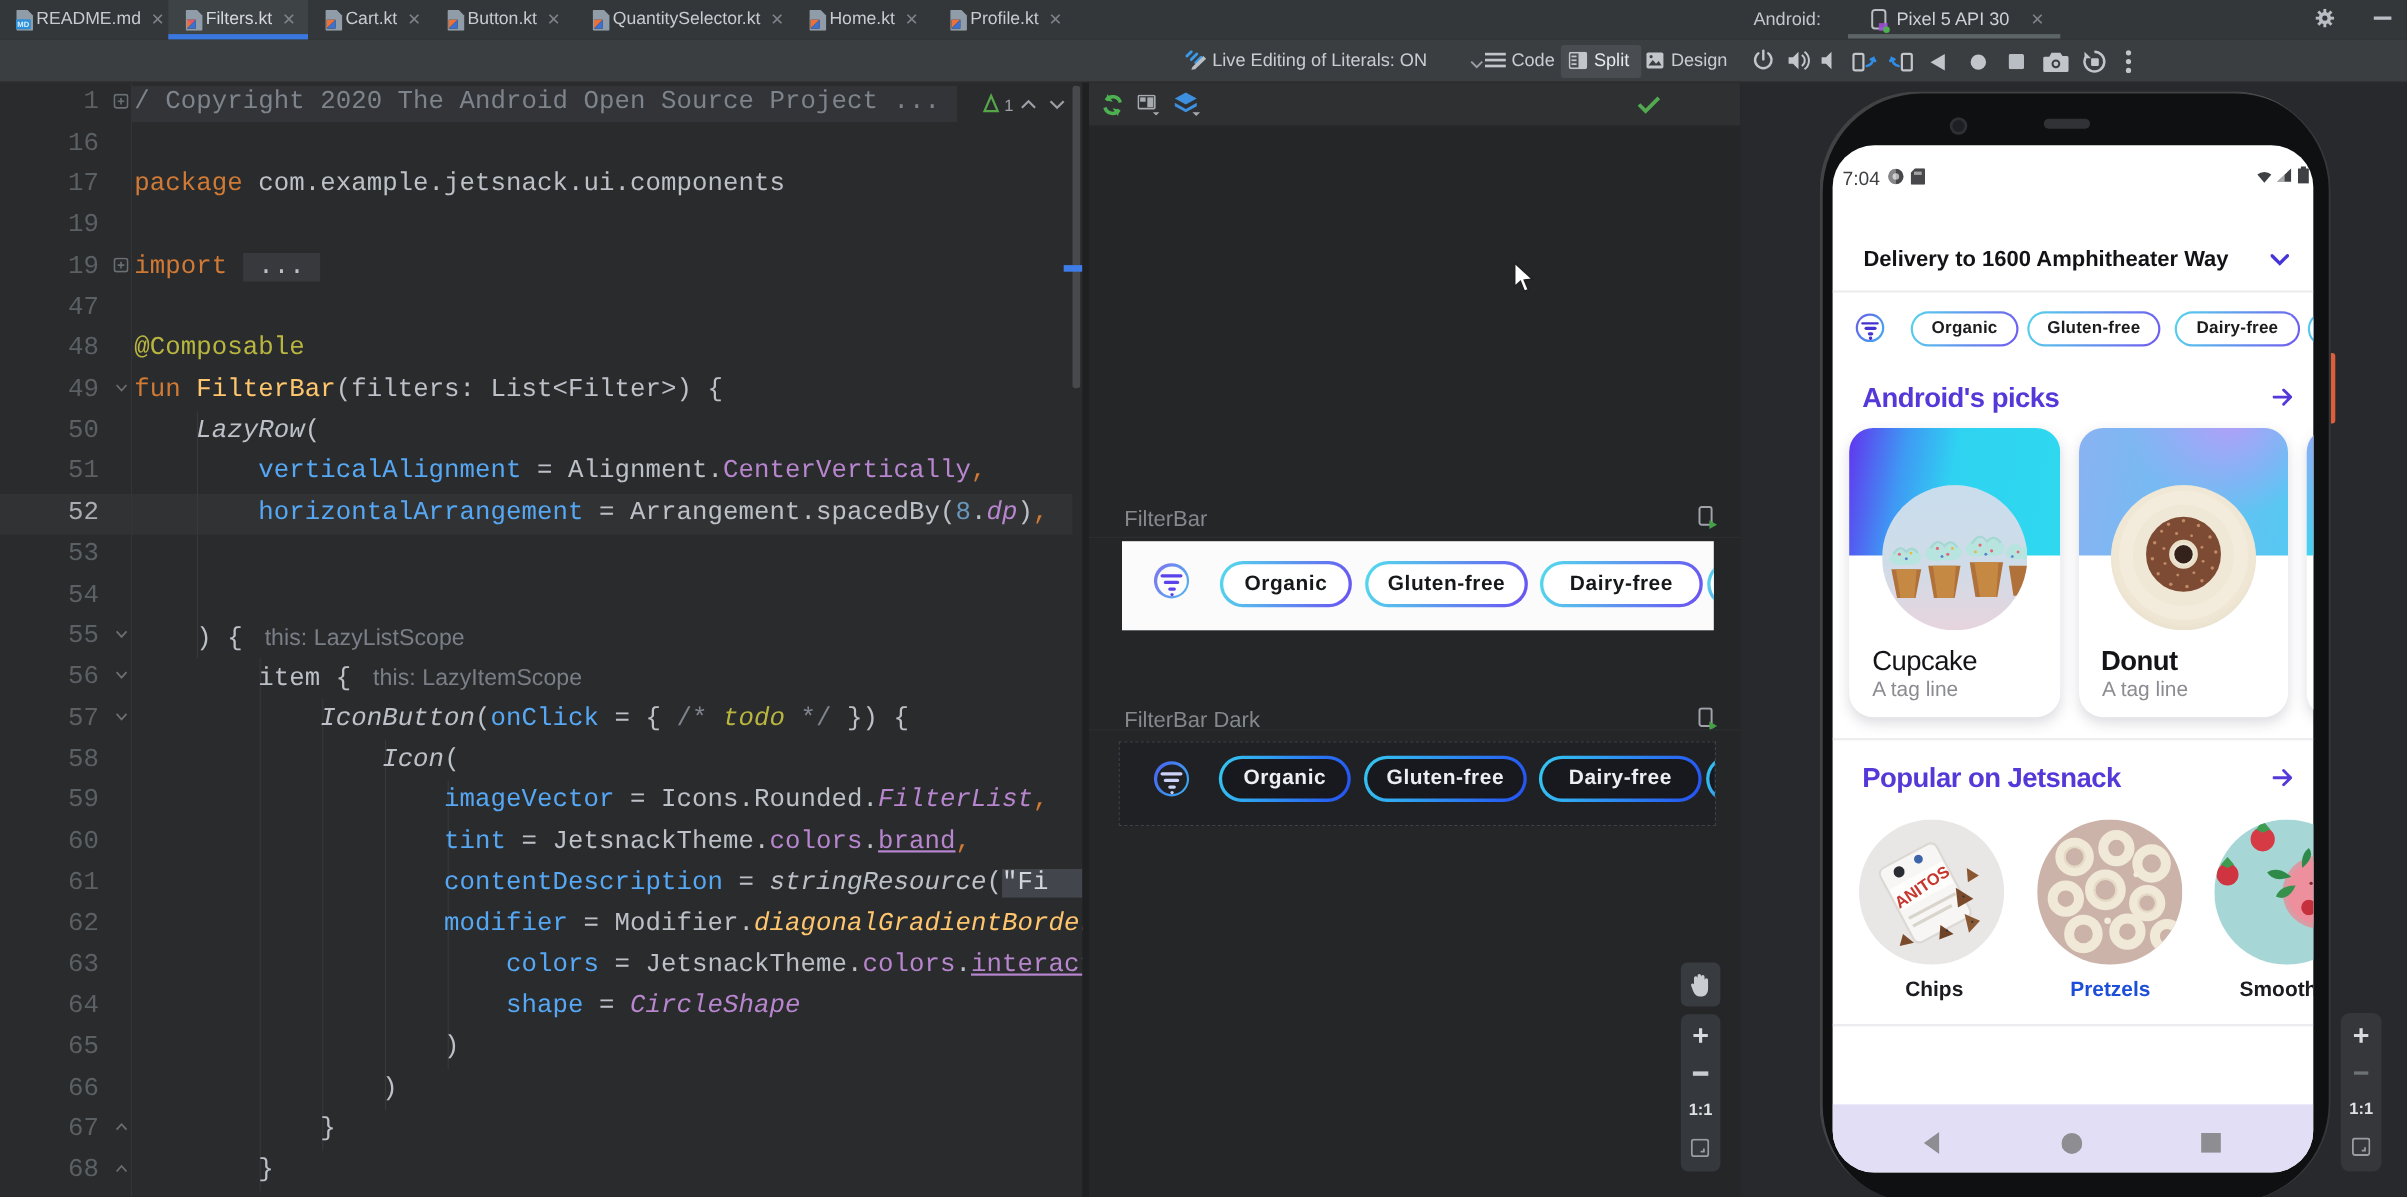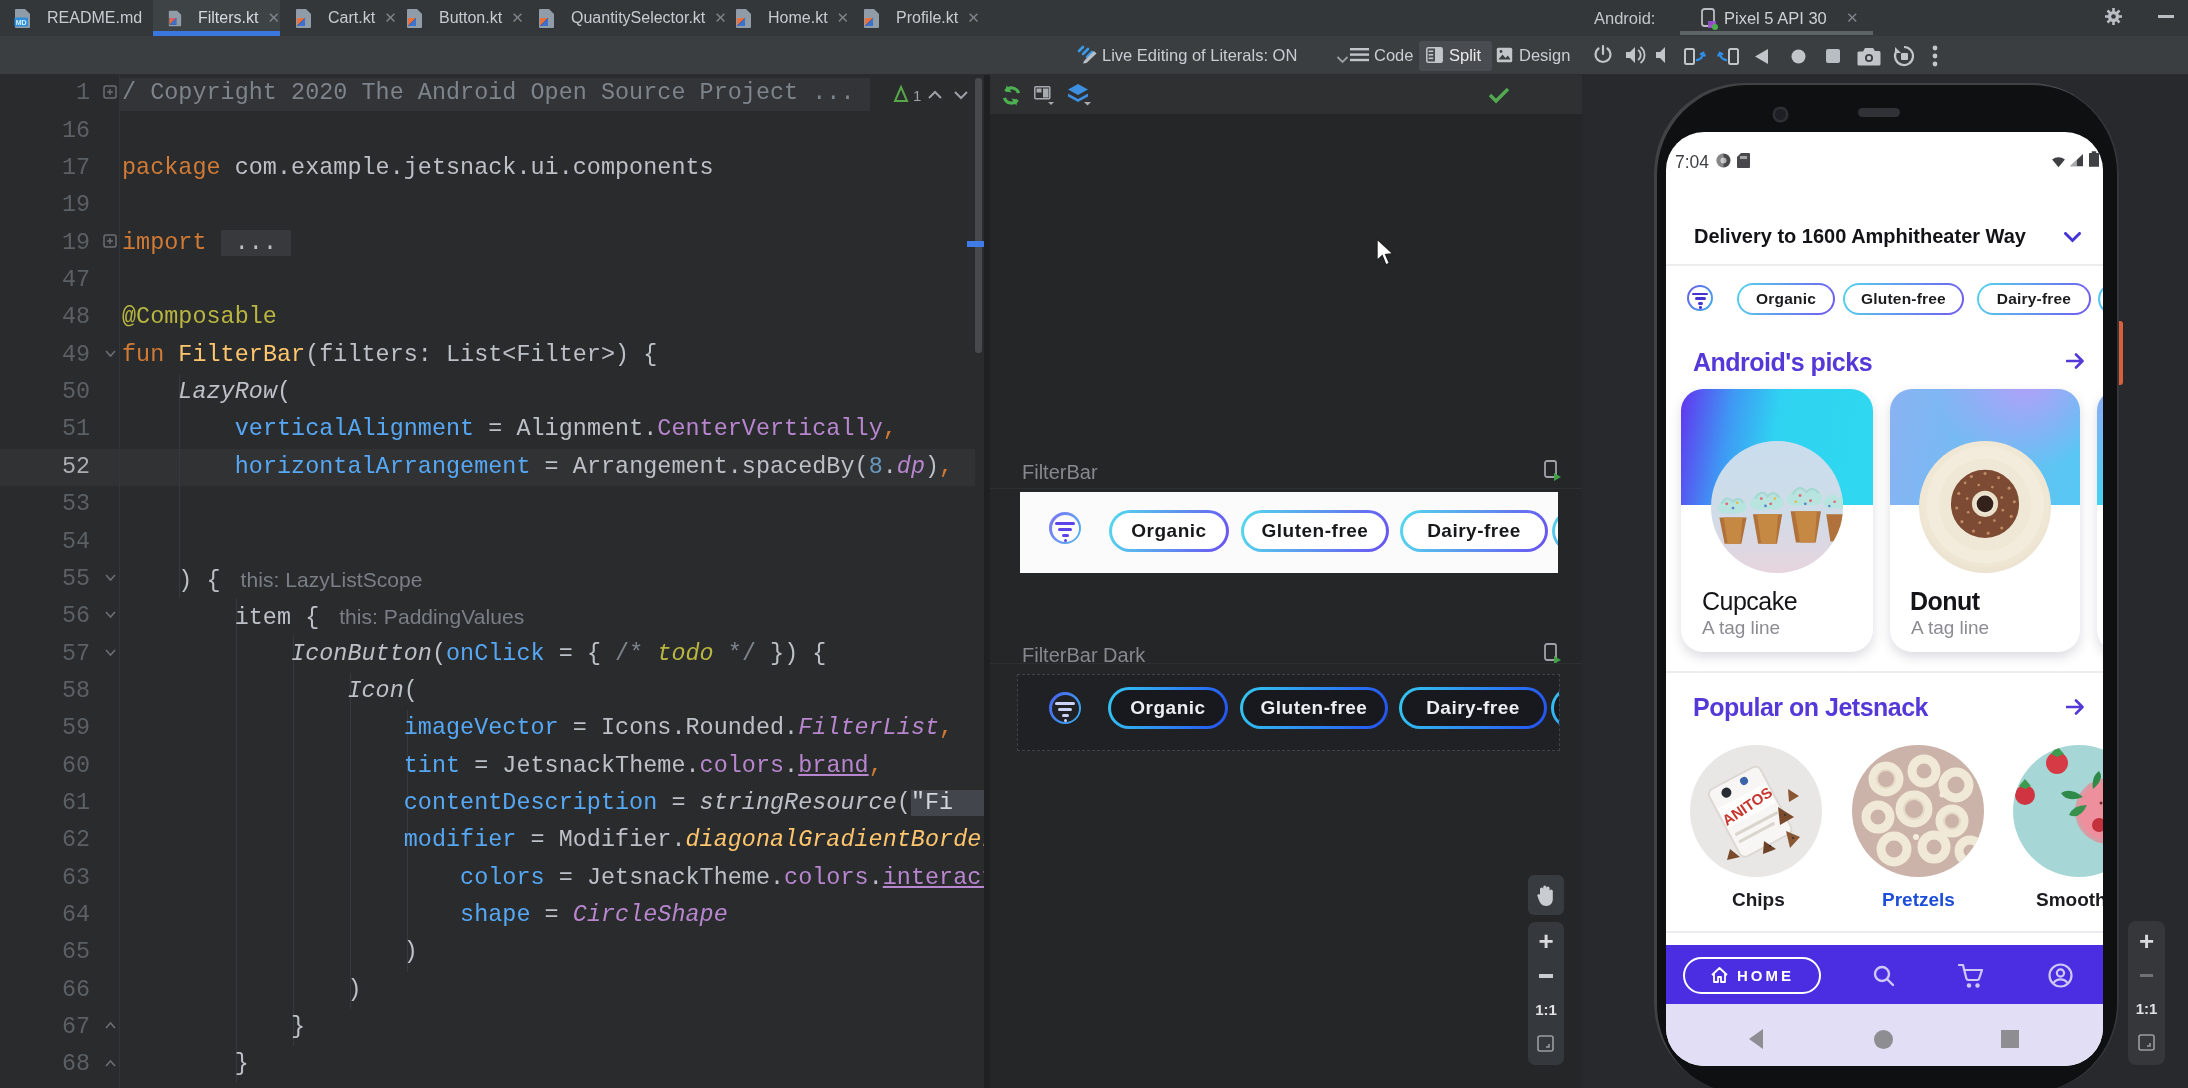--- a/index.html
+++ b/index.html
@@ -2,21 +2,21 @@
 <html><head><meta charset="utf-8">
 <style>
 *{margin:0;padding:0;box-sizing:border-box}
 html,body{width:2188px;height:1088px;overflow:hidden;background:#28292c;font-family:"Liberation Sans",sans-serif}
 .abs{position:absolute}
 
 #row1{position:absolute;left:0;top:0;width:2188px;height:36px;background:#343739}
 #row2{position:absolute;left:0;top:36px;width:2188px;height:39px;background:#3b3e41;border-bottom:1px solid #2a2c2d}
 .tab{position:absolute;top:0;height:36px;display:flex;align-items:center;color:#c7ccd3;font-size:16px}
 .tab .x{color:#7e838a;font-size:15px;margin-left:9px}
-.tabname{margin-left:16px}
+.tabname{margin-left:2px}
 
 #editor{position:absolute;left:0;top:75px;width:984px;height:1013px;background:#2a2b2d;overflow:hidden}
 .cl{position:absolute;left:0;width:984px;height:37.35px;line-height:37.35px;font-family:"Liberation Mono",monospace;font-size:23.4px;white-space:pre;color:#bcc0c7;letter-spacing:0.05px}
 .num{position:absolute;left:0;width:90px;text-align:right;color:#5b6064;font-family:"Liberation Mono",monospace;font-size:23.4px;line-height:37.35px;height:37.35px}
 .k{color:#d07a35}
 .fn{color:#ffc66d}
 .an{color:#b9b640}
 .p{color:#56a8f5}
 .n{color:#6897bb}
 .pp{color:#b886cf}
@@ -261,21 +261,21 @@
 
   <div class="cl" style="top:0.3px;left:122px"><span class="c">/ Copyright 2020 The Android Open Source Project ...</span></div>
   <div class="cl" style="top:75px;left:122px"><span class="k">package</span> com.example.jetsnack.ui.components</div>
   <div class="cl" style="top:149.7px;left:122px"><span class="k">import</span> <span style="background:#37393d;color:#bcc0c7"> ... </span></div>
   <div class="cl" style="top:224.4px;left:122px"><span class="an">@Composable</span></div>
   <div class="cl" style="top:261.75px;left:122px"><span class="k">fun</span> <span class="fn">FilterBar</span>(filters: List&lt;Filter&gt;) {</div>
   <div class="cl" style="top:299.1px;left:122px">    <span class="it">LazyRow</span>(</div>
   <div class="cl" style="top:336.45px;left:122px">        <span class="p">verticalAlignment</span> = Alignment.<span class="pp">CenterVertically</span><span class="k">,</span></div>
   <div class="cl" style="top:373.8px;left:122px">        <span class="p">horizontalArrangement</span> = Arrangement.spacedBy(<span class="n">8</span>.<span class="pp it">dp</span>)<span class="k">,</span></div>
   <div class="cl" style="top:485.85px;left:122px">    ) { <span class="h" style="font-family:'Liberation Sans';font-size:21px"> this: LazyListScope</span></div>
-  <div class="cl" style="top:523.2px;left:122px">        item { <span class="h" style="font-family:'Liberation Sans';font-size:21px"> this: PaddingValues</span></div>
+  <div class="cl" style="top:523.2px;left:122px">        item { <span class="h" style="font-family:'Liberation Sans';font-size:21px"> this: LazyItemScope</span></div>
   <div class="cl" style="top:560.55px;left:122px">            <span class="it">IconButton</span>(<span class="p">onClick</span> = { <span class="c">/*</span> <span class="an it">todo</span> <span class="c">*/</span> }) {</div>
   <div class="cl" style="top:597.9px;left:122px">                <span class="it">Icon</span>(</div>
   <div class="cl" style="top:635.25px;left:122px">                    <span class="p">imageVector</span> = Icons.Rounded.<span class="pp it">FilterList</span><span class="k">,</span></div>
   <div class="cl" style="top:672.6px;left:122px">                    <span class="p">tint</span> = JetsnackTheme.<span class="pp">colors</span>.<span class="pp ul">brand</span><span class="k">,</span></div>
   <div class="cl" style="top:709.95px;left:122px">                    <span class="p">contentDescription</span> = <span class="it">stringResource</span>(<span style="background:#42454b;color:#d2d5da">"Fi   </span></div>
   <div class="cl" style="top:747.3px;left:122px">                    <span class="p">modifier</span> = Modifier.<span class="fn it">diagonalGradientBorder</span>(</div>
   <div class="cl" style="top:784.65px;left:122px">                        <span class="p">colors</span> = JetsnackTheme.<span class="pp">colors</span>.<span class="pp ul">interactivePrimary</span>,</div>
   <div class="cl" style="top:821.99px;left:122px">                        <span class="p">shape</span> = <span class="pp it">CircleShape</span></div>
   <div class="cl" style="top:859.35px;left:122px">                    )</div>
   <div class="cl" style="top:896.7px;left:122px">                )</div>
@@ -687,42 +687,20 @@
     <circle cx="106" cy="52" r="9" fill="#d63a45"></circle>
         <path d="M101 44l5-6 5 6-5 3z" fill="#3f9b4f"></path>
     <circle cx="86" cy="80" r="7" fill="#c4303c"></circle>
     </g>
     </svg>
   <div class="scr" style="left:66px;top:757px;font-size:19px;font-weight:bold;color:#1b1b20">Chips</div>
   <div class="scr" style="left:216px;top:757px;font-size:19px;font-weight:bold;color:#1d4ed8">Pretzels</div>
   <div class="scr" style="left:370px;top:757px;font-size:19px;font-weight:bold;color:#1b1b20">Smoothie</div>
   <div class="scr" style="left:0;top:799px;width:437px;height:2px;background:#ececf0"></div>
 
-  <div class="scr" style="left:0;top:813px;width:437px;height:59px;background:#4b2ee2">
-    <div class="scr" style="left:17px;top:12px;width:138px;height:37px;border:2.5px solid #fff;border-radius:19px;display:flex;align-items:center;justify-content:center;gap:8px">
-      <svg width="19" height="19" viewBox="0 0 19 19">
-          <path d="M2 9L9.5 2 17 9M4 8v8h4v-5h3v5h4V8" fill="none" stroke="#fff" stroke-width="1.8" stroke-linejoin="round"></path>
-        </svg>
-      <span style="color:#fff;font-size:15px;font-weight:bold;letter-spacing:3px">HOME</span>
-    </div>
-    <svg class="scr" style="left:206px;top:19px" width="24" height="24" viewBox="0 0 24 24">
-        <circle cx="10" cy="10" r="7" fill="none" stroke="#cfc7f4" stroke-width="2.4"></circle>
-        <path d="M15.5 15.5L21 21" stroke="#cfc7f4" stroke-width="2.4" stroke-linecap="round"></path>
-      </svg>
-    <svg class="scr" style="left:292px;top:18px" width="26" height="26" viewBox="0 0 26 26">
-        <path d="M1 2h4l3.4 13.5a2 2 0 0 0 2 1.5h8.8a2 2 0 0 0 2-1.5L24 7H6" fill="none" stroke="#cfc7f4" stroke-width="2.2" stroke-linecap="round" stroke-linejoin="round"></path>
-        <circle cx="11" cy="22.5" r="2.2" fill="#cfc7f4"></circle>
-        <circle cx="19.5" cy="22.5" r="2.2" fill="#cfc7f4"></circle>
-      </svg>
-    <svg class="scr" style="left:382px;top:18px" width="25" height="25" viewBox="0 0 25 25">
-        <circle cx="12.5" cy="12.5" r="11" fill="none" stroke="#cfc7f4" stroke-width="2.2"></circle>
-        <circle cx="12.5" cy="10" r="3.6" fill="none" stroke="#cfc7f4" stroke-width="2.2"></circle>
-        <path d="M5.5 20a8.5 8.5 0 0 1 14 0" fill="none" stroke="#cfc7f4" stroke-width="2.2"></path>
-      </svg>
-  </div>
 
   <div class="scr" style="left:0;top:872px;width:437px;height:62px;background:#e2def6">
     <svg class="scr" style="left:83px;top:25px" width="14" height="20" viewBox="0 0 14 20">
         <path d="M14 0v20L0 10z" fill="#8d8d92"></path>
       </svg>
     <svg class="scr" style="left:208px;top:26px" width="19" height="19" viewBox="0 0 19 19">
         <circle cx="9.5" cy="9.5" r="9.5" fill="#8d8d92"></circle>
       </svg>
     <svg class="scr" style="left:335px;top:26px" width="18" height="18" viewBox="0 0 18 18">
         <rect width="18" height="18" fill="#8d8d92"></rect>

